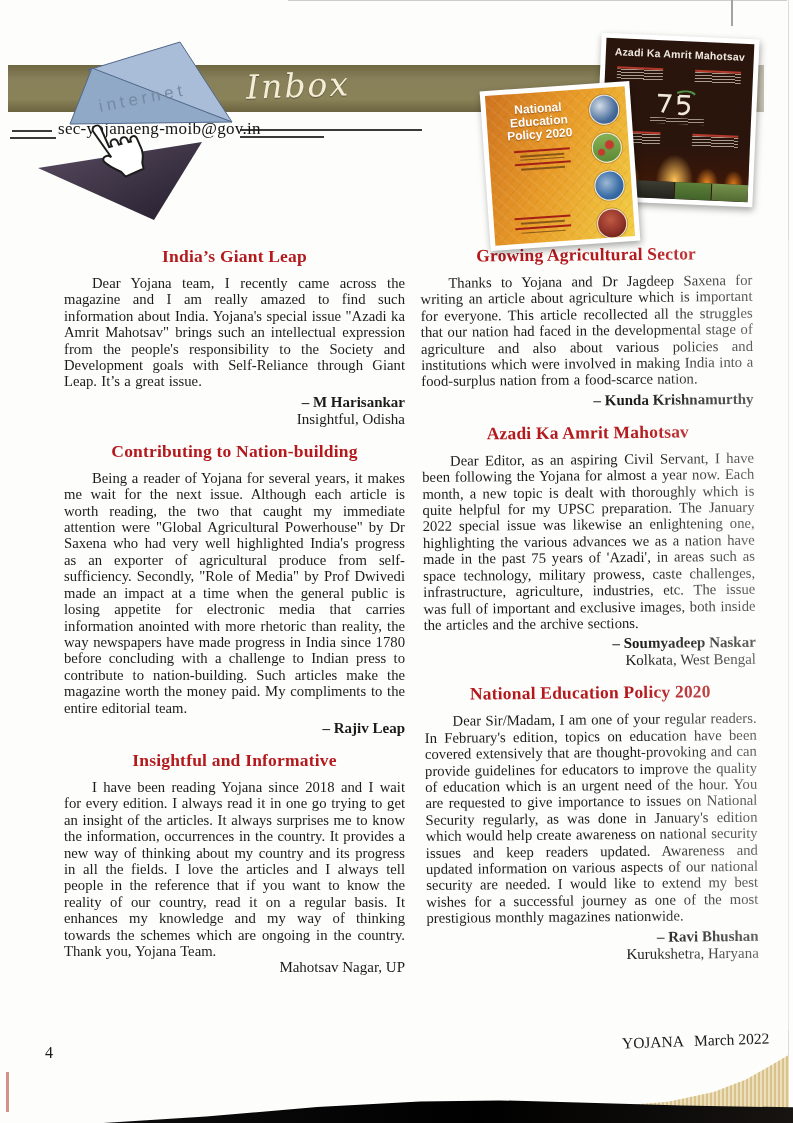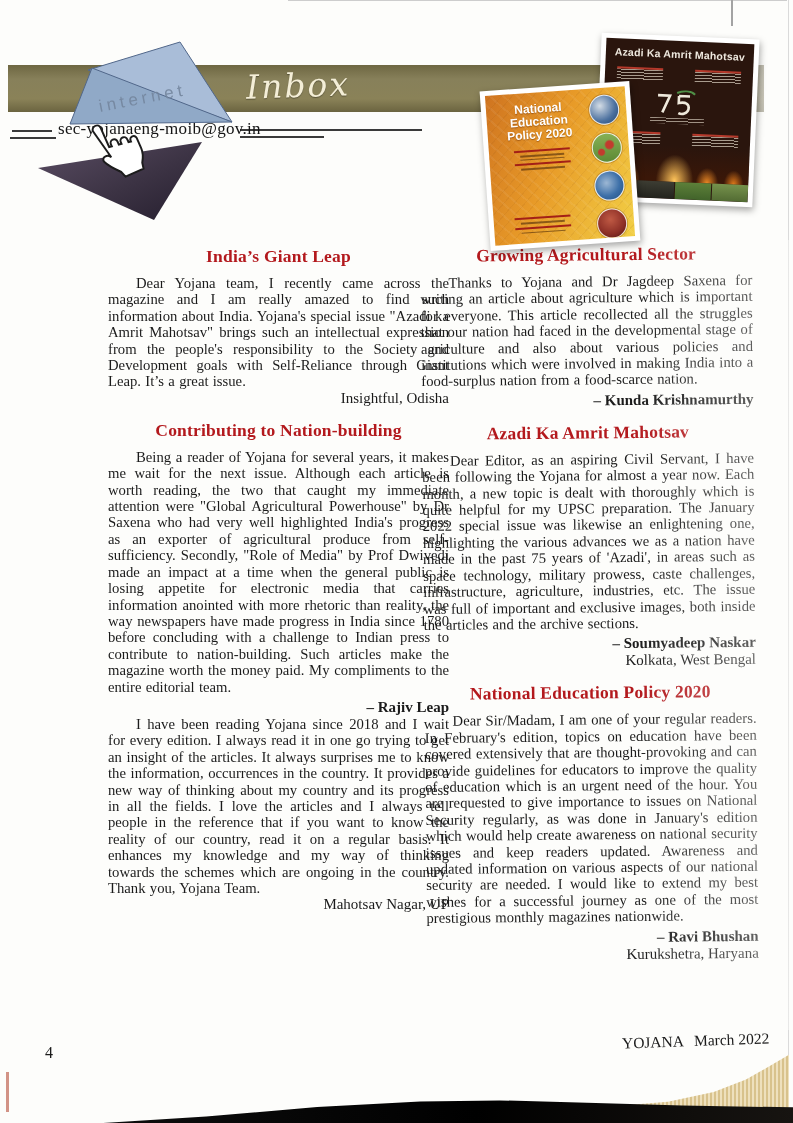--- a/index.html
+++ b/index.html
@@ -104,21 +104,21 @@
     border:1px solid rgba(255,255,255,.85); box-shadow:0 0 0 1px rgba(90,40,0,.25); }
   .c1 { background:radial-gradient(circle at 35% 35%,#d4dde6,#4a6f9e 60%,#27486e); }
   .c2 { background:radial-gradient(circle at 60% 40%, #c23b2e 0 4px, rgba(194,59,46,0) 5px),
                   radial-gradient(circle at 30% 65%, #c23b2e 0 3px, rgba(194,59,46,0) 4px),
                   linear-gradient(180deg,#86b055,#5d8a35); }
   .c3 { background:radial-gradient(circle at 40% 40%,#9db8d4,#3c6fa8 55%,#224e7e); }
   .c4 { background:radial-gradient(circle at 45% 35%,#c05a44,#8c2f26 60%,#4e150f); }
 
   
   .col { position:absolute; top:246px; }
-  .col-left  { left:64px;  width:341px;margin-left:44px; }
+  .col-left  { left:64px;  width:341px; }
   .col-right { left:420px; width:332px; transform:rotate(-.55deg); transform-origin:left top; }
   h2.heading {
     color:#b3191d; font-size:17.5px; font-weight:bold; text-align:center;
     margin:13px 0 8px; letter-spacing:.2px;
   }
   .col h2.heading:first-child { margin-top:0; }
   p.body {
     margin:0; font-size:14.7px; line-height:16.4px; text-align:justify;
     text-indent:28px; word-spacing:.6px;
   }
@@ -221,26 +221,28 @@
         <div class="c c2"></div>
         <div class="c c3"></div>
         <div class="c c4"></div>
       </div>
     </div>
   </div>
 
   <div class="col col-left">
     <h2 class="heading">India’s Giant Leap</h2>
     <p class="body">Dear Yojana team, I recently came across the magazine and I am really amazed to find such information about India. Yojana's special issue "Azadi ka Amrit Mahotsav" brings such an intellectual expression from the people's responsibility to the Society and Development goals with Self-Reliance through Giant Leap. It’s a great issue.</p>
+    <div class="sig">– M Harisankar</div>
     <div class="loc">Insightful, Odisha</div>
 
     <h2 class="heading">Contributing to Nation-building</h2>
     <p class="body">Being a reader of Yojana for several years, it makes me wait for the next issue. Although each article is worth reading, the two that caught my immediate attention were "Global Agricultural Powerhouse" by Dr Saxena who had very well highlighted India's progress as an exporter of agricultural produce from self-sufficiency. Secondly, "Role of Media" by Prof Dwivedi made an impact at a time when the general public is losing appetite for electronic media that carries information anointed with more rhetoric than reality, the way newspapers have made progress in India since 1780 before concluding with a challenge to Indian press to contribute to nation-building. Such articles make the magazine worth the money paid. My compliments to the entire editorial team.</p>
     <div class="sig">– Rajiv Leap</div>
 
+    <h2 class="heading">Insightful and Informative</h2>
     <p class="body">I have been reading Yojana since 2018 and I wait for every edition. I always read it in one go trying to get an insight of the articles. It always surprises me to know the information, occurrences in the country. It provides a new way of thinking about my country and its progress in all the fields. I love the articles and I always tell people in the reference that if you want to know the reality of our country, read it on a regular basis. It enhances my knowledge and my way of thinking towards the schemes which are ongoing in the country. Thank you, Yojana Team.</p>
     <div class="loc">Mahotsav Nagar, UP</div>
   </div>
 
   <div class="col col-right">
     <h2 class="heading">Growing Agricultural Sector</h2>
     <p class="body">Thanks to Yojana and Dr Jagdeep Saxena for writing an article about agriculture which is important for everyone. This article recollected all the struggles that our nation had faced in the developmental stage of agriculture and also about various policies and institutions which were involved in making India into a food-surplus nation from a food-scarce nation.</p>
     <div class="sig">– Kunda Krishnamurthy</div>
     <div class="loc"></div>
 

